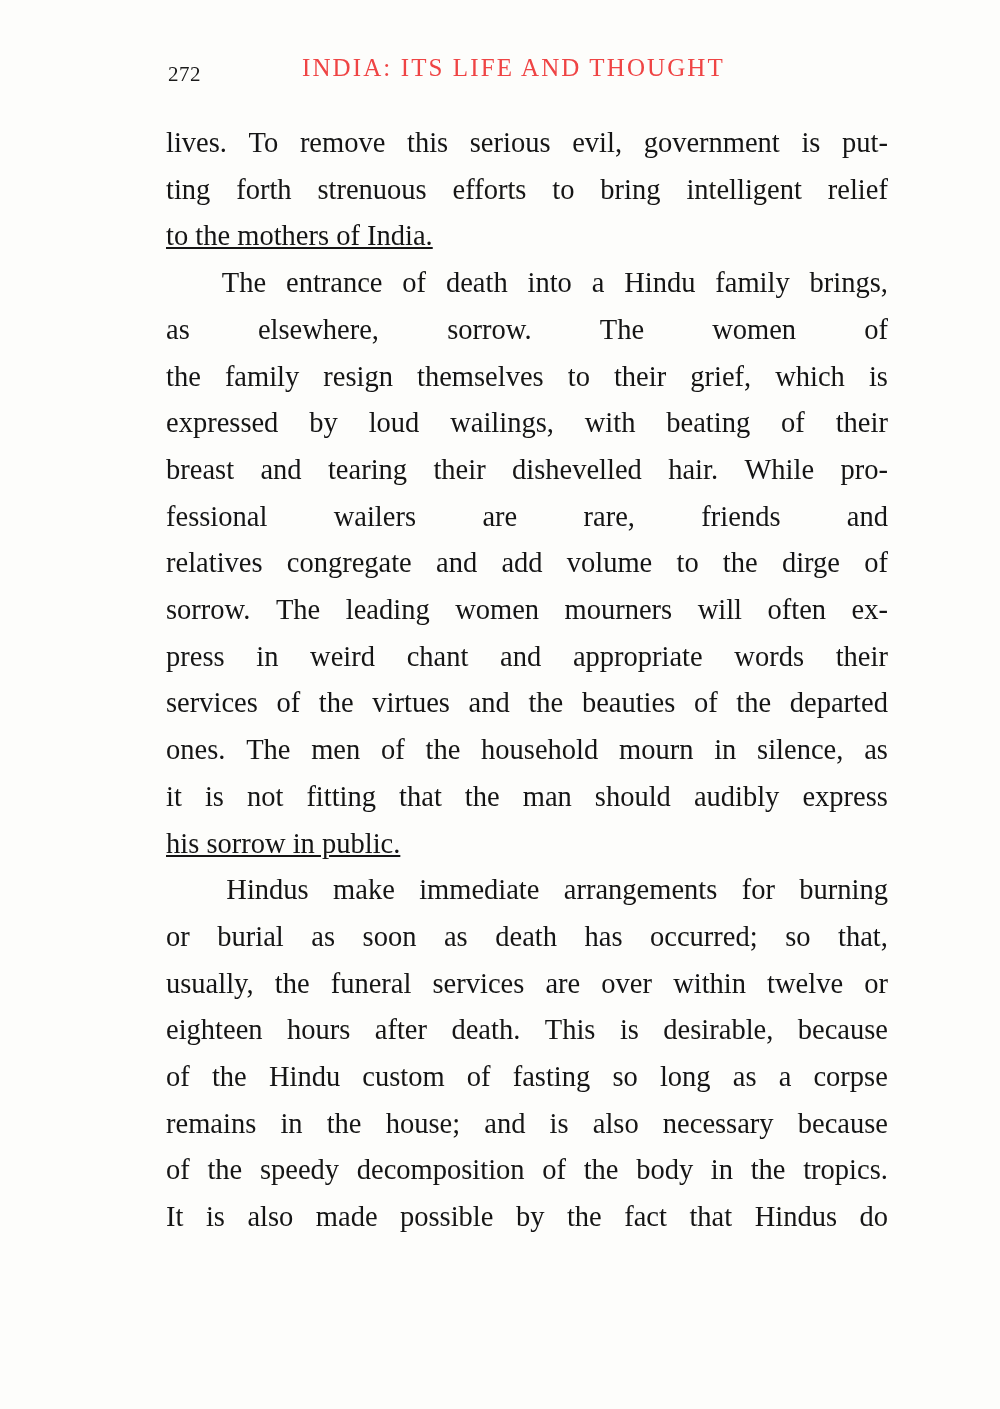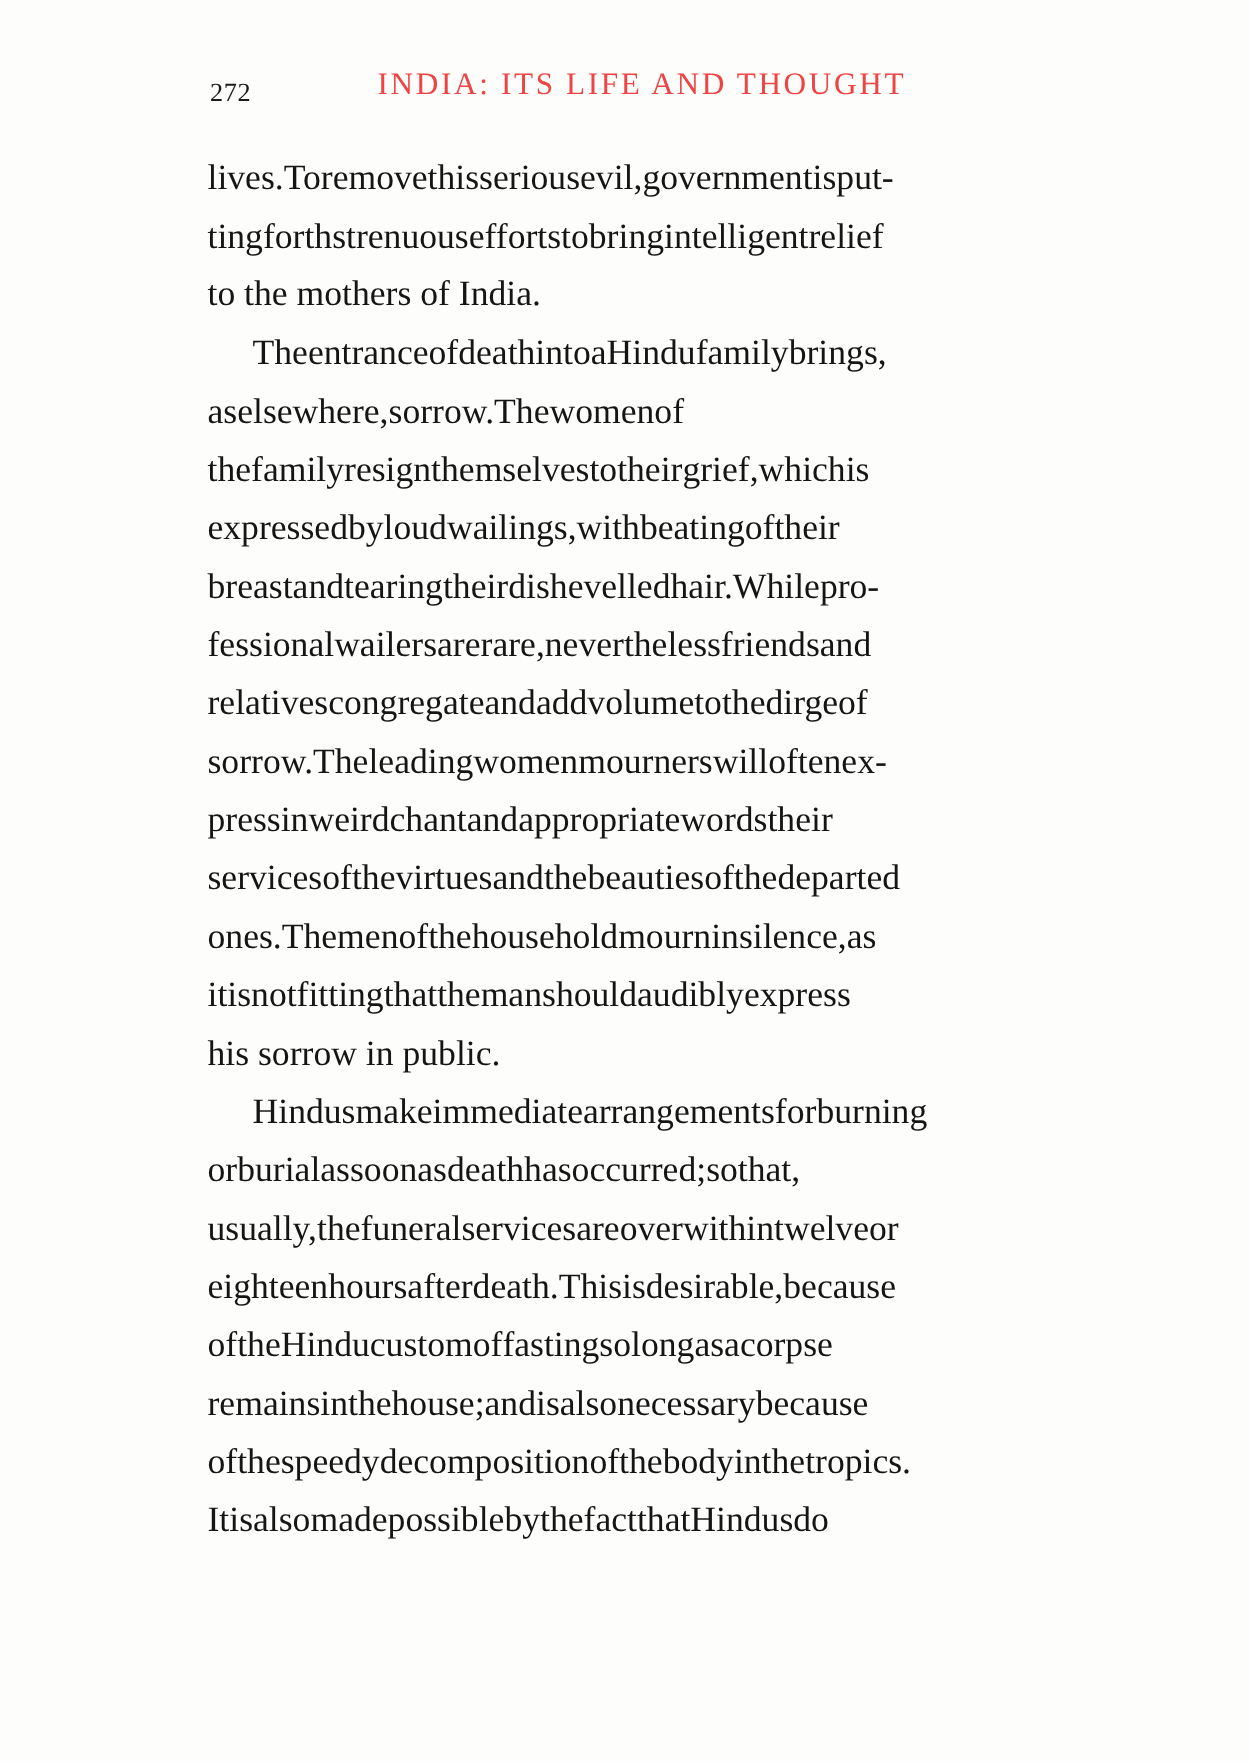--- a/index.html
+++ b/index.html
@@ -60,28 +60,29 @@
     -webkit-hyphens: none;
     hyphens: none;
   }
   .para .line {
     display: block;
     white-space: nowrap;
   }
   
   .para .line.j {
     display: flex;
-    justify-content: flex-start;
+    justify-content: space-between;
   }
   .para .line.j > span {
     display: inline-block;
     white-space: pre;
   }
   .para .line.last {
     display: block;
+    text-decoration: underline;
   }
   .indent {
     display: inline-block;
     width: 36px;
   }
 </style>
 </head>
 <body>
 
 <div class="page">
@@ -166,21 +167,20 @@
           <span>dishevelled</span>
           <span>hair.</span>
           <span>While</span>
           <span>pro-</span>
         </span>
         <span class="line j">
           <span>fessional</span>
           <span>wailers</span>
           <span>are</span>
           <span>rare,</span>
-          <span>nevertheless</span>
           <span>friends</span>
           <span>and</span>
         </span>
         <span class="line j">
           <span>relatives</span>
           <span>congregate</span>
           <span>and</span>
           <span>add</span>
           <span>volume</span>
           <span>to</span>

